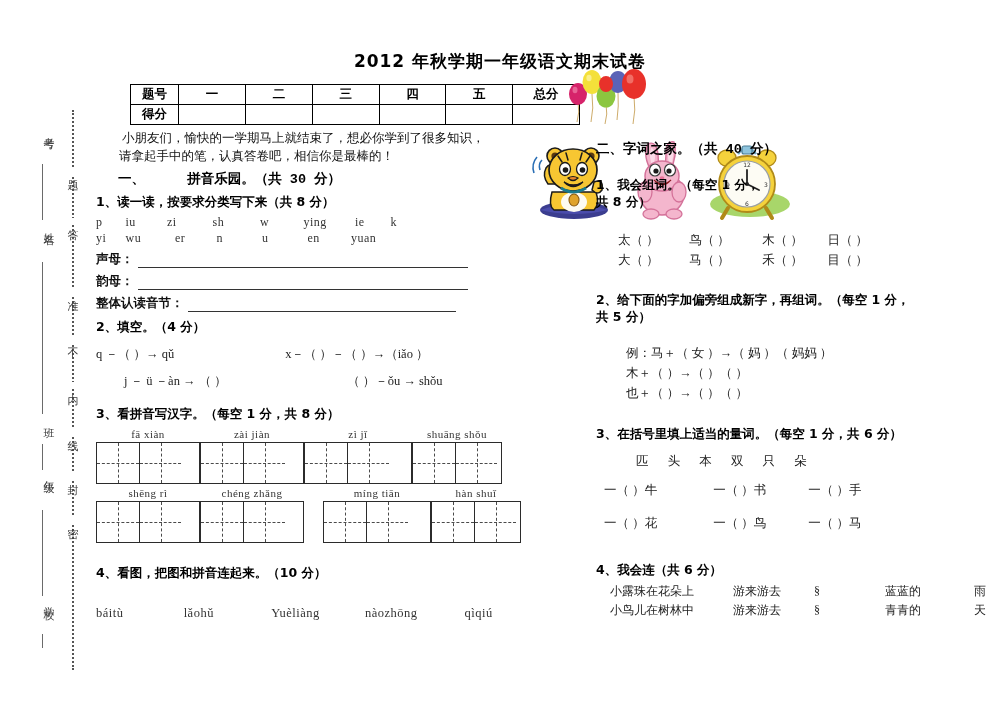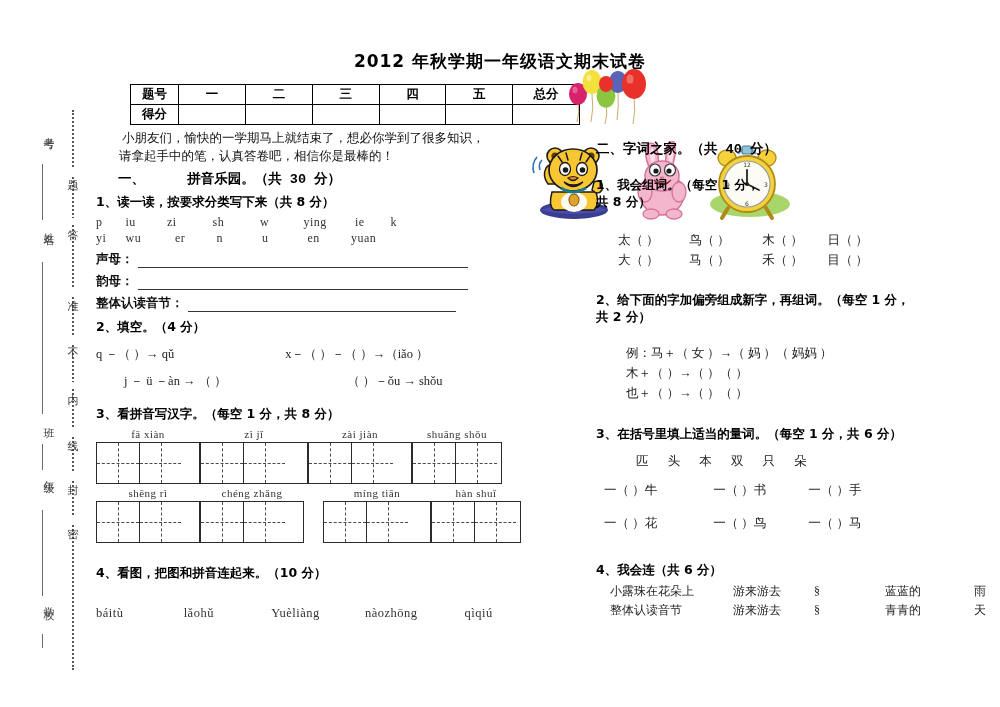--- a/index.html
+++ b/index.html
@@ -459,29 +459,29 @@
     <div class="q-head" style="margin-top:16px;">3、看拼音写汉字。（每空 1 分，共 8 分）</div>
     <div class="grid-block">
       <div class="grid-row">
         <div class="grid-item" style="width:104px;">
           <div class="grid-caption">fā  xiàn</div>
           <div class="tian">
               <div class="cell"></div>
               <div class="cell"></div>
             </div>
         </div>
+        <div class="grid-item" style="width:104px;">
+          <div class="grid-caption">zài  jiàn</div>
+          <div class="tian">
+              <div class="cell"></div>
+              <div class="cell"></div>
+            </div>
+        </div>
         <div class="grid-item" style="width:108px;">
           <div class="grid-caption">zì   jǐ</div>
-          <div class="tian">
-              <div class="cell"></div>
-              <div class="cell"></div>
-            </div>
-        </div>
-        <div class="grid-item" style="width:104px;">
-          <div class="grid-caption">zài  jiàn</div>
           <div class="tian">
               <div class="cell"></div>
               <div class="cell"></div>
             </div>
         </div>
         <div class="grid-item" style="width:90px;">
           <div class="grid-caption">shuāng  shǒu</div>
           <div class="tian">
               <div class="cell"></div>
               <div class="cell"></div>
@@ -549,21 +549,21 @@
     </div>
     <div class="paren-row" style="padding-left:22px;">
       <span class="cell" style="width:68px;">大（    ）</span>
       <span class="cell" style="width:70px;">马（    ）</span>
       <span class="cell" style="width:62px;">禾（    ）</span>
       <span class="cell">目（     ）</span>
     </div>
 
     <div class="q-head wrap" style="margin-top:22px;">
       <span>2、给下面的字加偏旁组成新字，再组词。（每空 1 分，</span><br>
-      <span>共 2 分）</span>
+      <span>共 5 分）</span>
     </div>
     <div class="paren-row" style="margin-top:20px; padding-left:30px;">例：马＋（ 女 ）→（ 妈 ）（ 妈妈 ）</div>
     <div class="paren-row" style="padding-left:30px;">木＋（     ）→（     ）（          ）</div>
     <div class="paren-row" style="padding-left:30px;">也＋（     ）→（     ）（          ）</div>
 
     <div class="q-head" style="margin-top:24px;">3、在括号里填上适当的量词。（每空 1 分，共 6 分）</div>
     <div class="measure-words">匹 头 本 双 只 朵</div>
     <div class="paren-row" style="margin-top:12px; padding-left:8px;">
       <span class="cell" style="width:106px;">一（    ）牛</span>
       <span class="cell" style="width:92px;">一（    ）书</span>
@@ -577,21 +577,21 @@
 
     <div class="q-head" style="margin-top:30px;">4、我会连（共 6 分）</div>
     <div class="match-row" style="padding-left:14px;">
       <span class="c1">小露珠在花朵上</span>
       <span class="c2">游来游去</span>
       <span class="c3">§</span>
       <span class="c4">蓝蓝的</span>
       <span class="c5">雨</span>
     </div>
     <div class="match-row" style="padding-left:14px;">
-      <span class="c1">整体认读音节</span>
+      <span class="c1">小鸟儿在树林中</span>
       <span class="c2">游来游去</span>
       <span class="c3">§</span>
       <span class="c4">青青的</span>
       <span class="c5">天</span>
     </div>
 
   </div>
 
 </div>
 

